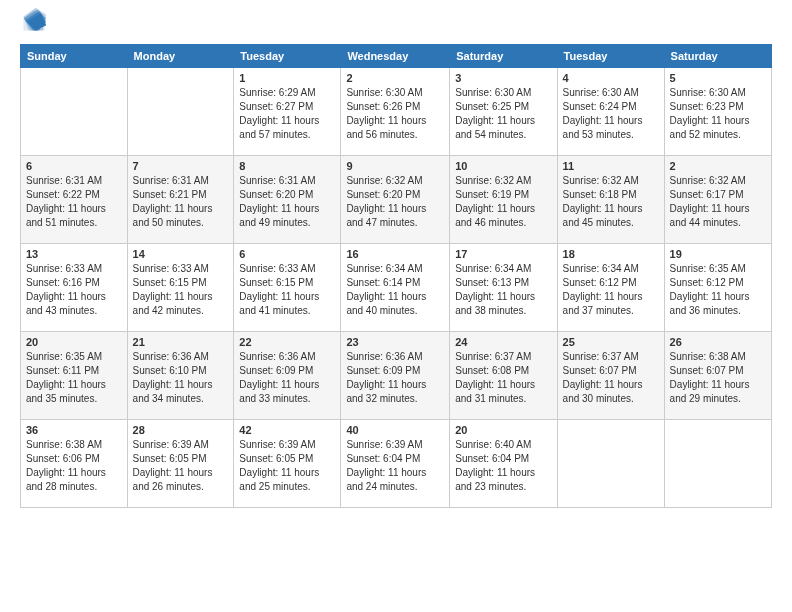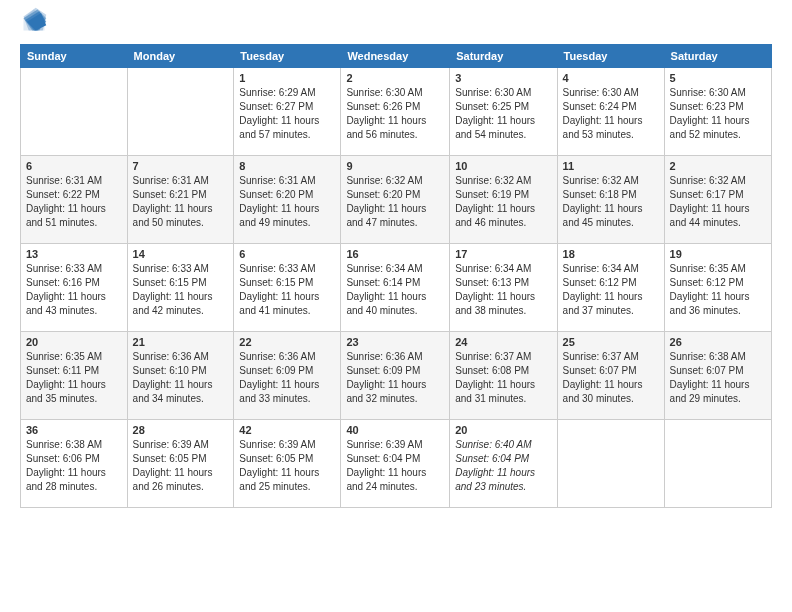--- a/index.html
+++ b/index.html
@@ -321,21 +321,21 @@
 Daylight: 11 hours and 25 minutes.</div>
           </td>
           <td>
             <span class="day-num">40</span>
             <div class="day-info" style="white-space: pre-line;">Sunrise: 6:39 AM
 Sunset: 6:04 PM
 Daylight: 11 hours and 24 minutes.</div>
           </td>
           <td>
             <span class="day-num">20</span>
-            <div class="day-info" style="white-space: pre-line; font-style: italic;">Sunrise: 6:40 AM
+            <div class="day-info" style="white-space: pre-line;">Sunrise: 6:40 AM
 Sunset: 6:04 PM
 Daylight: 11 hours and 23 minutes.</div>
           </td>
           <td class="empty"></td>
           <td class="empty"></td>
         </tr>
       </tbody>
   </table>
 </div>
 

